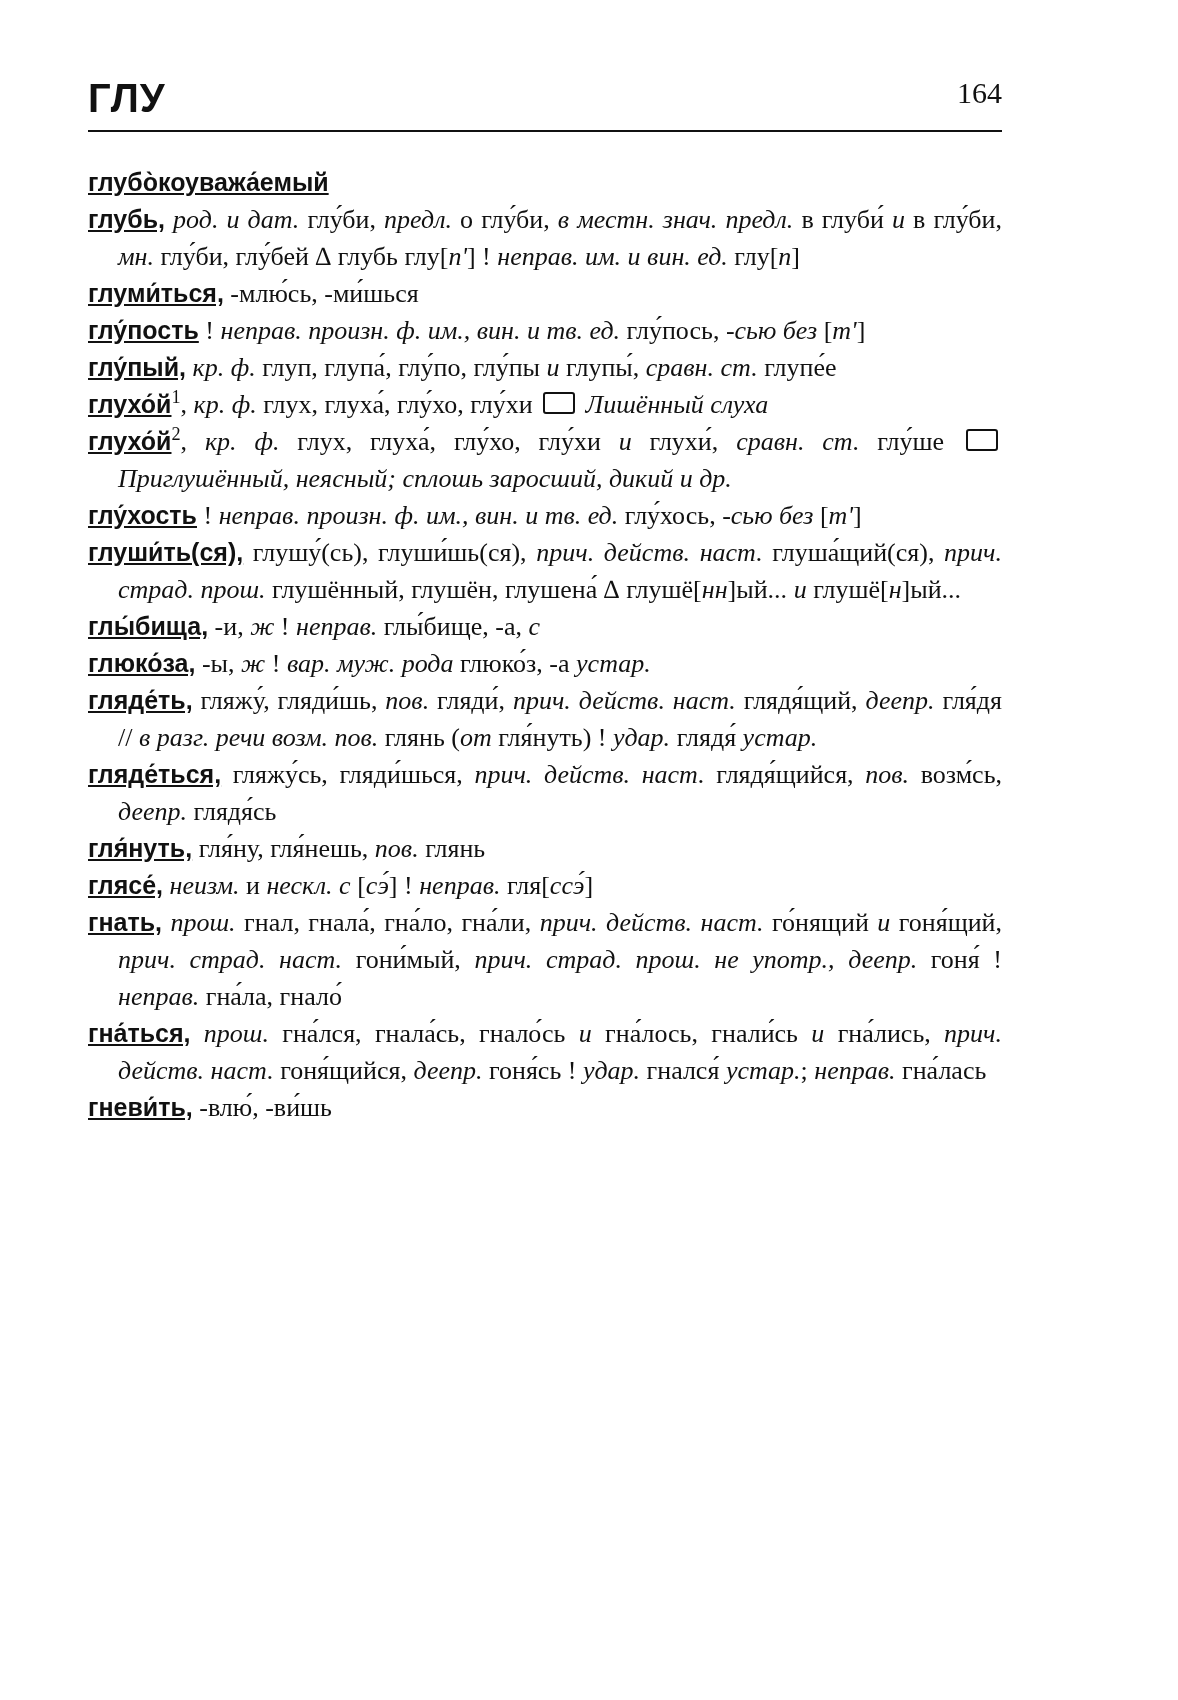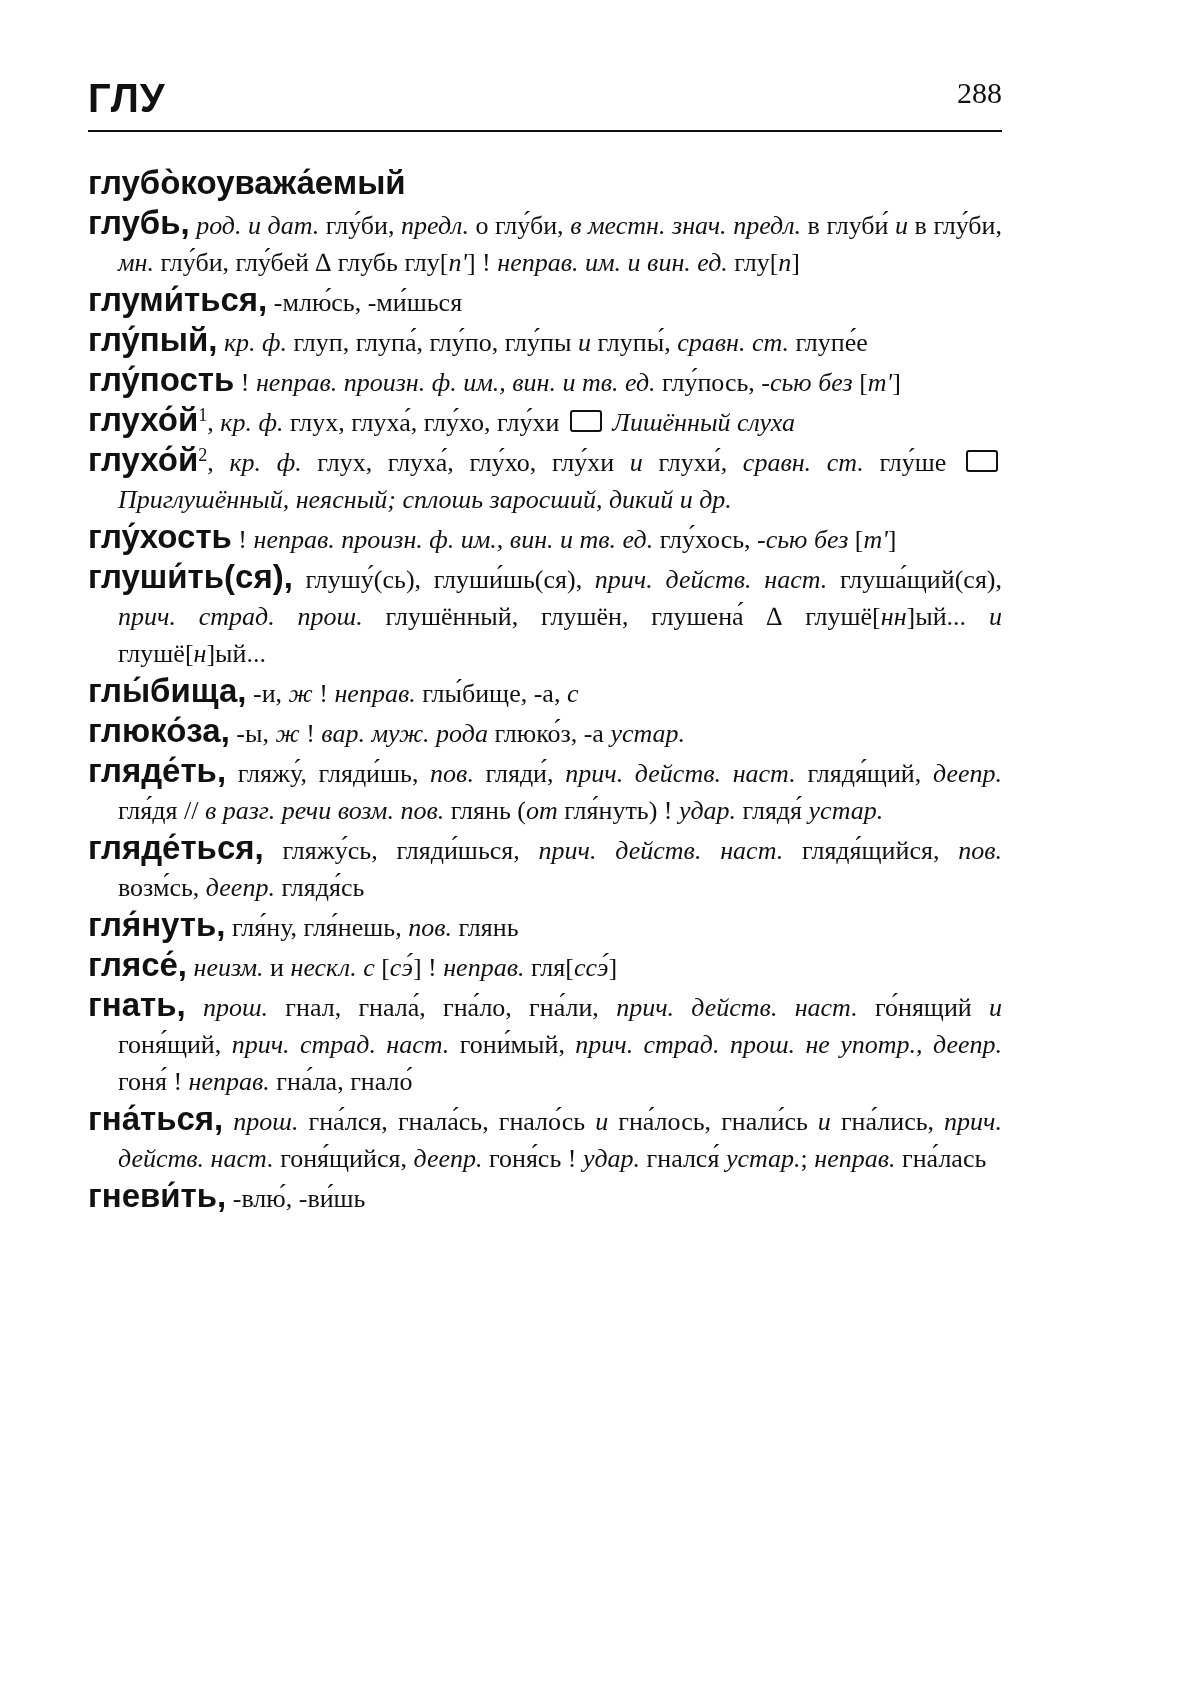--- a/index.html
+++ b/index.html
@@ -24,39 +24,39 @@
   .page-number {
     font-family: "Liberation Serif", serif; font-size: 30px; line-height: 1;
     margin-bottom: 2px;
   }
   .entries { margin-top: 32px; }
   .entry {
     font-size: 26px; line-height: 37px;
     padding-left: 30px; text-indent: -30px;
     text-align: justify;
   }
-  .hw { font-weight: bold; font-family: "Liberation Sans", "DejaVu Sans", sans-serif; font-size: 33px; }
+  .hw { font-weight: bold; font-family: "Liberation Sans", "DejaVu Sans", sans-serif; font-size: 25px; text-decoration: underline; }
   .it { font-style: italic; }
   .box { display: inline-block; width: 28px; height: 18px; border: 2px solid #111; border-radius: 3px; vertical-align: -1px; margin: 0 4px; text-indent: 0; }
   sup { font-size: 0.7em; line-height: 0; }
 </style>
 </head>
 <body>
 
 <div class="page">
   <div class="running-head">
     <span class="head-word">ГЛУ</span>
-    <span class="page-number">288</span>
+    <span class="page-number">164</span>
   </div>
   <div class="entries" id="entries">
       <div class="entry"><span class="hw">глубо̀коуважа́емый</span></div>
       <div class="entry"><span class="hw">глубь,</span><span> </span><span class="it">род. и дат.</span><span> глу́би, </span><span class="it">предл.</span><span> о глу́би, </span><span class="it">в местн. знач. предл.</span><span> в глуби́ </span><span class="it">и</span><span> в глу́би, </span><span class="it">мн.</span><span> глу́би, глу́бей ∆ глубь глу[</span><span class="it">п'</span><span>] ! </span><span class="it">неправ. им. и вин. ед.</span><span> глу[</span><span class="it">п</span><span>]</span></div>
       <div class="entry"><span class="hw">глуми́ться,</span><span> -млю́сь, -ми́шься</span></div>
+      <div class="entry"><span class="hw">глу́пость</span><span> ! </span><span class="it">неправ. произн. ф. им., вин. и тв. ед.</span><span> глу́пось, </span><span class="it">-сью без</span><span> [</span><span class="it">т'</span><span>]</span></div>
       <div class="entry"><span class="hw">глу́пый,</span><span> </span><span class="it">кр. ф.</span><span> глуп, глупа́, глу́по, глу́пы </span><span class="it">и</span><span> глупы́, </span><span class="it">сравн. ст.</span><span> глупе́е</span></div>
-      <div class="entry"><span class="hw">глу́пость</span><span> ! </span><span class="it">неправ. произн. ф. им., вин. и тв. ед.</span><span> глу́пось, </span><span class="it">-сью без</span><span> [</span><span class="it">т'</span><span>]</span></div>
       <div class="entry"><span class="hw">глухо́й</span><sup>1</sup><span>, </span><span class="it">кр. ф.</span><span> глух, глуха́, глу́хо, глу́хи </span><span class="box"></span><span> </span><span class="it">Лишённый слуха</span></div>
       <div class="entry"><span class="hw">глухо́й</span><sup>2</sup><span>, </span><span class="it">кр. ф.</span><span> глух, глуха́, глу́хо, глу́хи </span><span class="it">и</span><span> глухи́, </span><span class="it">сравн. ст.</span><span> глу́ше </span><span class="box"></span><span> </span><span class="it">Приглушённый, неясный; сплошь заросший, дикий и др.</span></div>
       <div class="entry"><span class="hw">глу́хость</span><span> ! </span><span class="it">неправ. произн. ф. им., вин. и тв. ед.</span><span> глу́хось, </span><span class="it">-сью без</span><span> [</span><span class="it">т'</span><span>]</span></div>
       <div class="entry"><span class="hw">глуши́ть(ся),</span><span> глушу́(сь), глуши́шь(ся), </span><span class="it">прич. действ. наст.</span><span> глуша́щий(ся), </span><span class="it">прич. страд. прош.</span><span> глушённый, глушён, глушена́ ∆ глушё[</span><span class="it">нн</span><span>]ый... </span><span class="it">и</span><span> глушё[</span><span class="it">н</span><span>]ый...</span></div>
       <div class="entry"><span class="hw">глы́бища,</span><span> -и, </span><span class="it">ж</span><span> ! </span><span class="it">неправ.</span><span> глы́бище, -а, </span><span class="it">с</span></div>
       <div class="entry"><span class="hw">глюко́за,</span><span> -ы, </span><span class="it">ж</span><span> ! </span><span class="it">вар. муж. рода</span><span> глюко́з, -а </span><span class="it">устар.</span></div>
       <div class="entry"><span class="hw">гляде́ть,</span><span> гляжу́, гляди́шь, </span><span class="it">пов.</span><span> гляди́, </span><span class="it">прич. действ. наст.</span><span> глядя́щий, </span><span class="it">деепр.</span><span> гля́дя // </span><span class="it">в разг. речи возм. пов.</span><span> глянь (</span><span class="it">от</span><span> гля́нуть) ! </span><span class="it">удар.</span><span> глядя́ </span><span class="it">устар.</span></div>
       <div class="entry"><span class="hw">гляде́ться,</span><span> гляжу́сь, гляди́шься, </span><span class="it">прич. действ. наст.</span><span> глядя́щийся, </span><span class="it">пов.</span><span> возм́сь, </span><span class="it">деепр.</span><span> глядя́сь</span></div>
       <div class="entry"><span class="hw">гля́нуть,</span><span> гля́ну, гля́нешь, </span><span class="it">пов.</span><span> глянь</span></div>
       <div class="entry"><span class="hw">глясе́,</span><span> </span><span class="it">неизм.</span><span> и </span><span class="it">нескл. с</span><span> [</span><span class="it">сэ́</span><span>] ! </span><span class="it">неправ.</span><span> гля[</span><span class="it">ссэ́</span><span>]</span></div>

